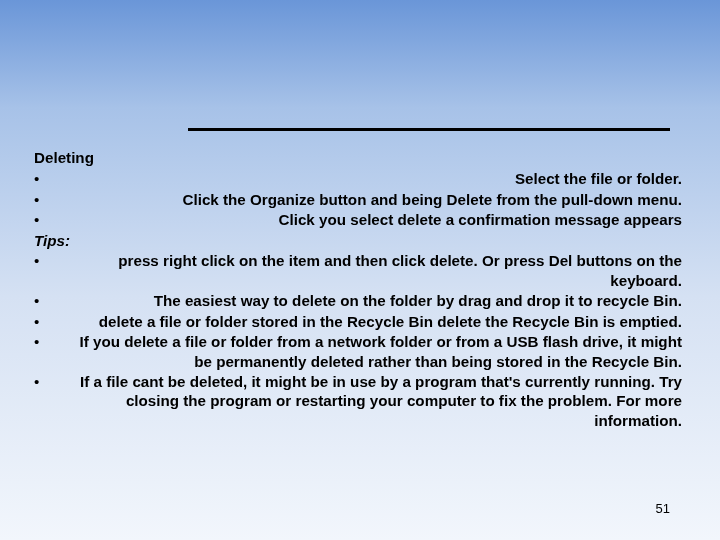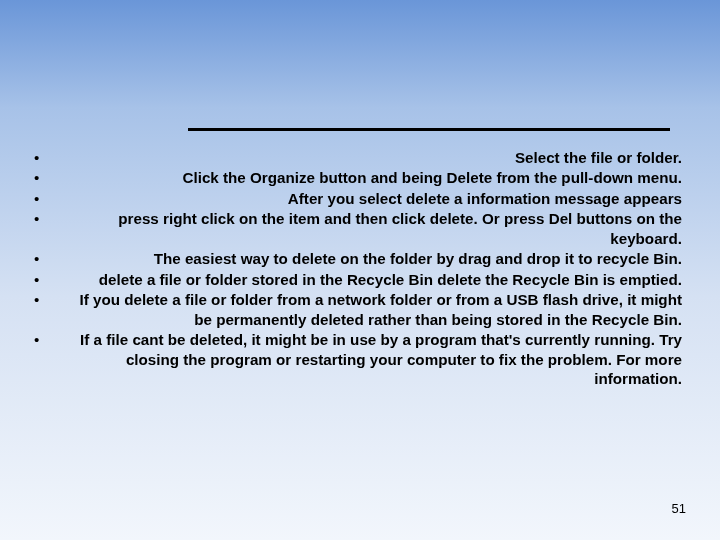--- a/index.html
+++ b/index.html
@@ -55,47 +55,49 @@
   li.bold .bullet { font-weight: normal; }
   li .text { flex: 1 1 auto; }
   .indented .text { padding-left: 30px; text-indent: 0; }
   .hang .text {
     padding-left: 30px;
     text-indent: -30px;
   }
   .page-num {
     position: absolute;
     bottom: 24px;
-    right: 34px;
+    right: 50px;
     font-size: 13px;
   }
 </style>
 </head>
 <body>
 
 <div class="slide">
   <div class="hr"></div>
 
   <div class="content">
+    <div class="heading">Deleting</div>
 
     <ul>
       <li class="bold">
         <span class="bullet">•</span>
         <span class="text">Select the file or folder.</span>
       </li>
       <li class="bold">
         <span class="bullet">•</span>
         <span class="text">Click the Organize button and being Delete from the pull-down menu.</span>
       </li>
       <li class="bold">
         <span class="bullet">•</span>
-        <span class="text">After you select delete a information message appears</span>
+        <span class="text">Click you select delete a confirmation message appears</span>
       </li>
     </ul>
 
+    <div class="tips">Tips:</div>
 
     <ul>
       <li class="bold hang">
         <span class="bullet">•</span>
         <span class="text">press right click on the item and then click delete. Or press Del buttons on the keyboard.</span>
       </li>
       <li class="bold">
         <span class="bullet">•</span>
         <span class="text">The easiest way to delete on the folder by drag and drop it to recycle Bin.</span>
       </li>

